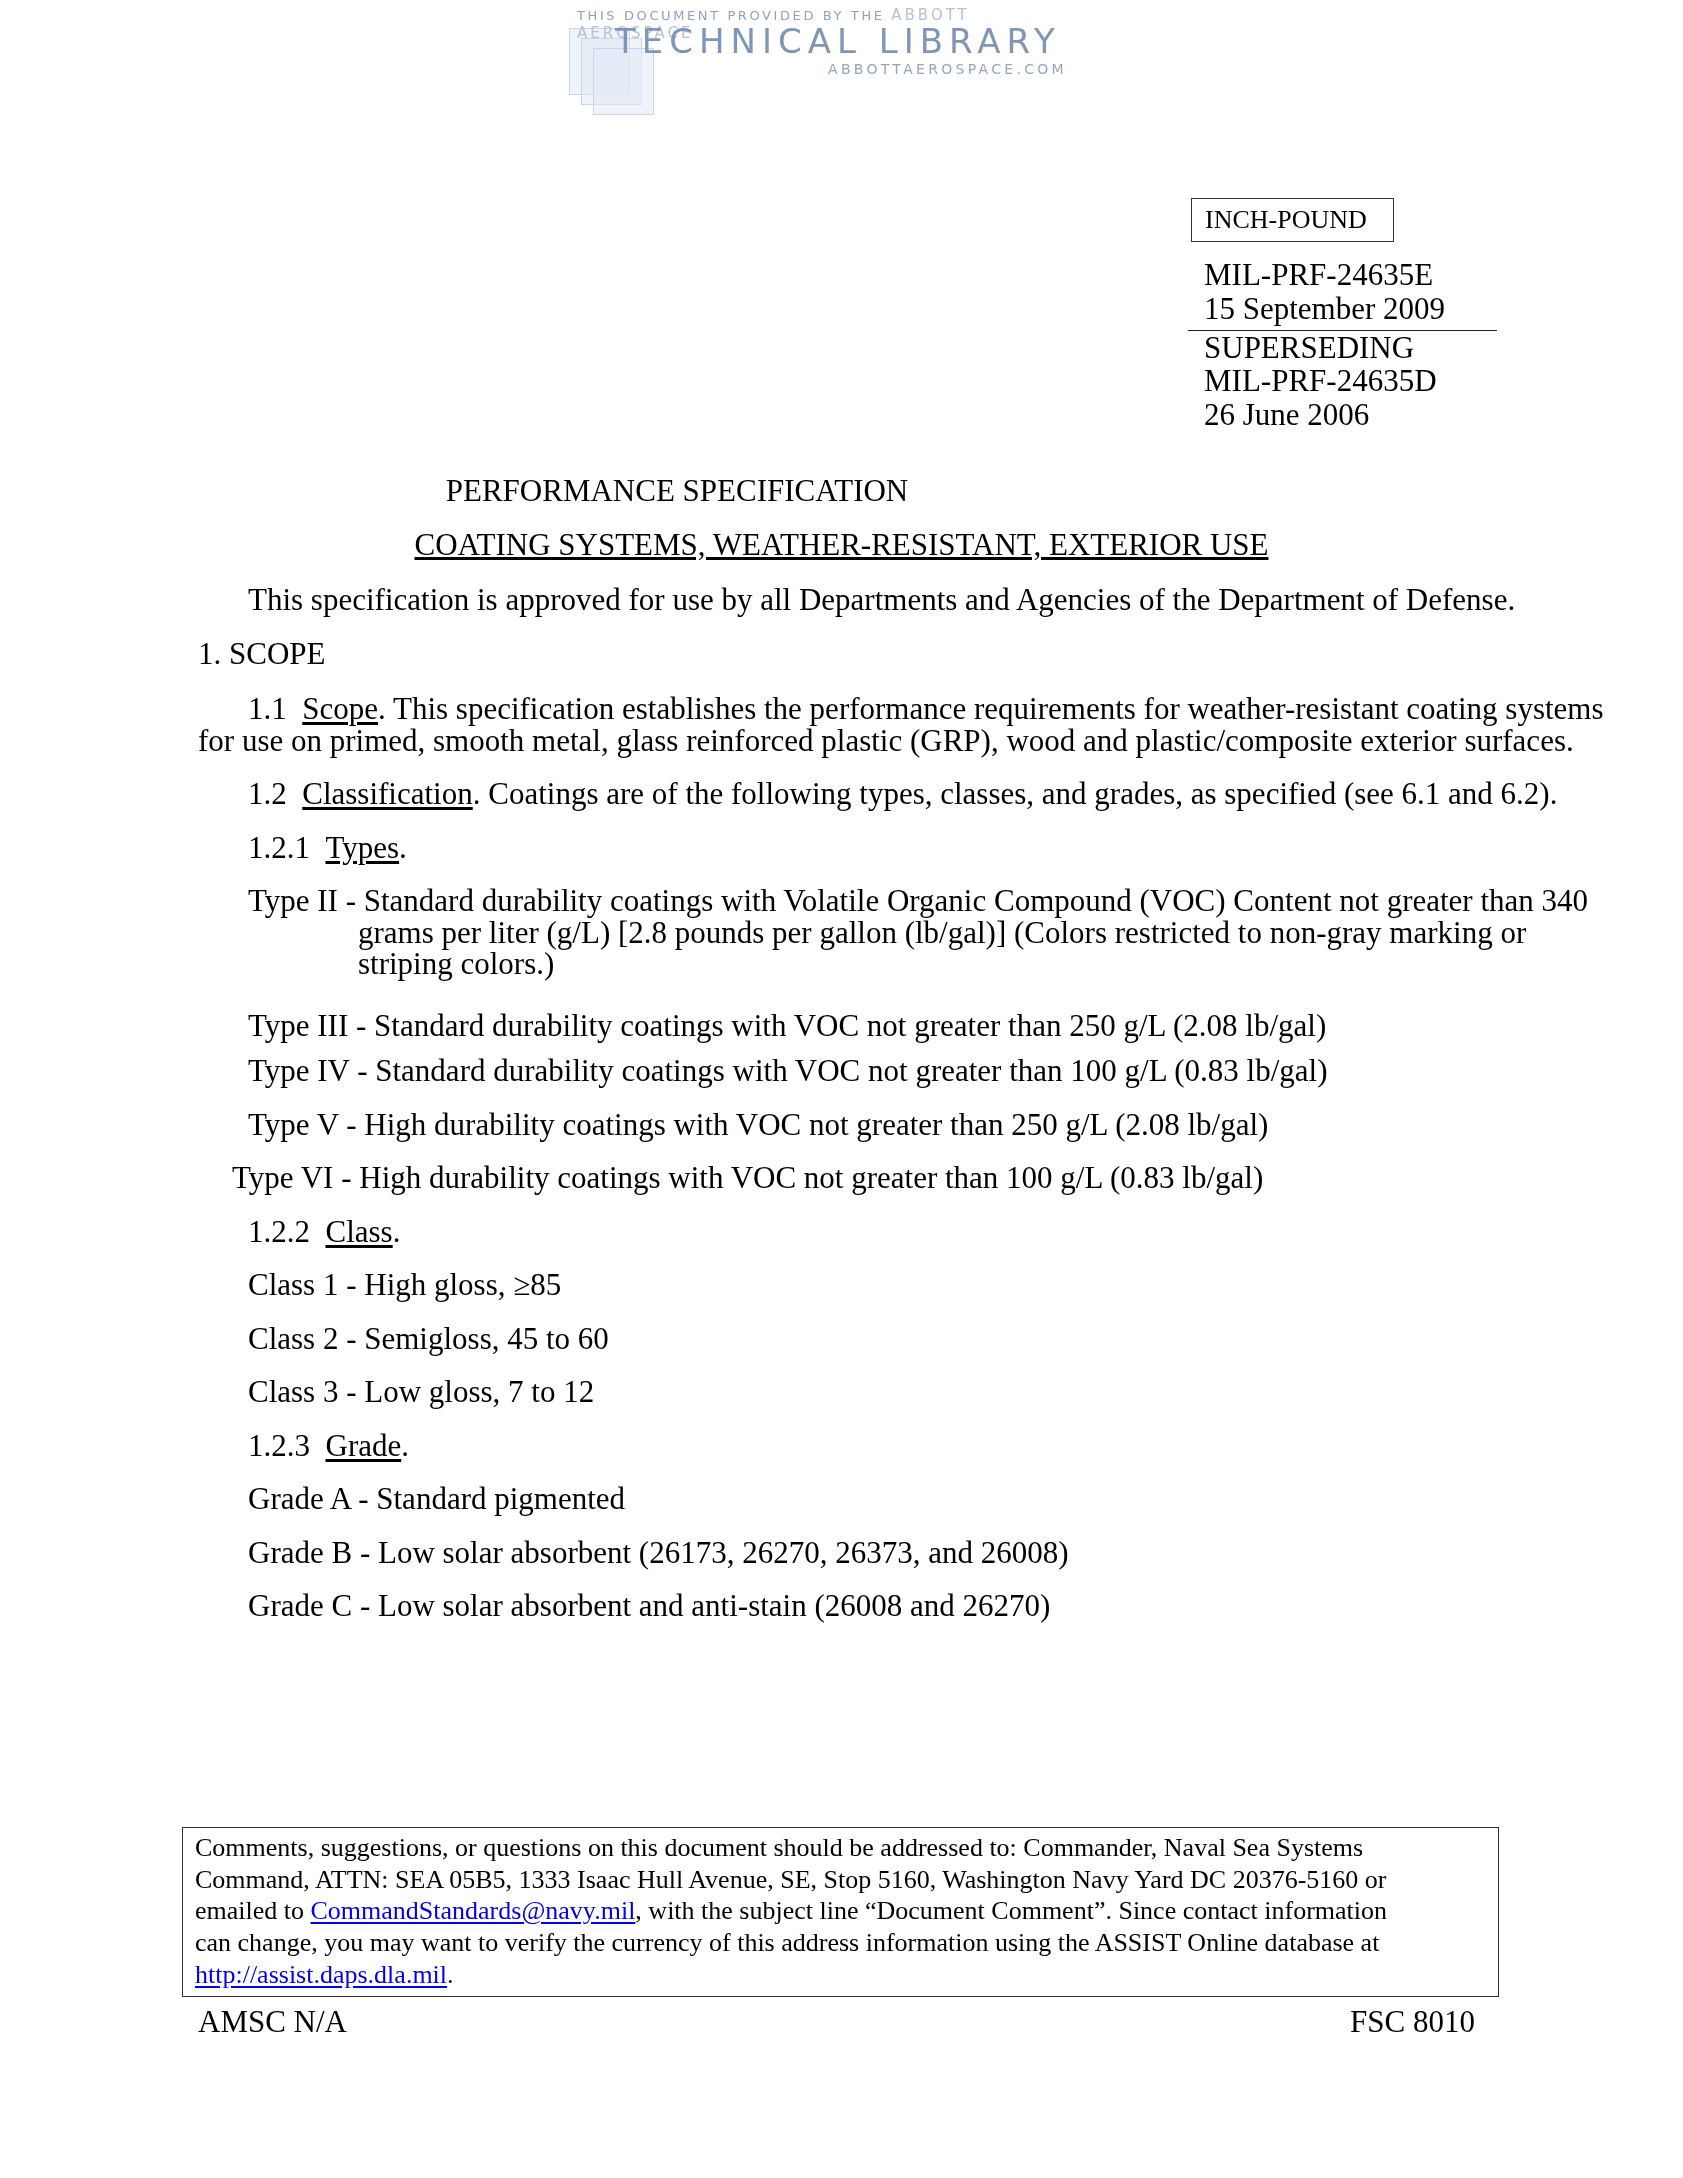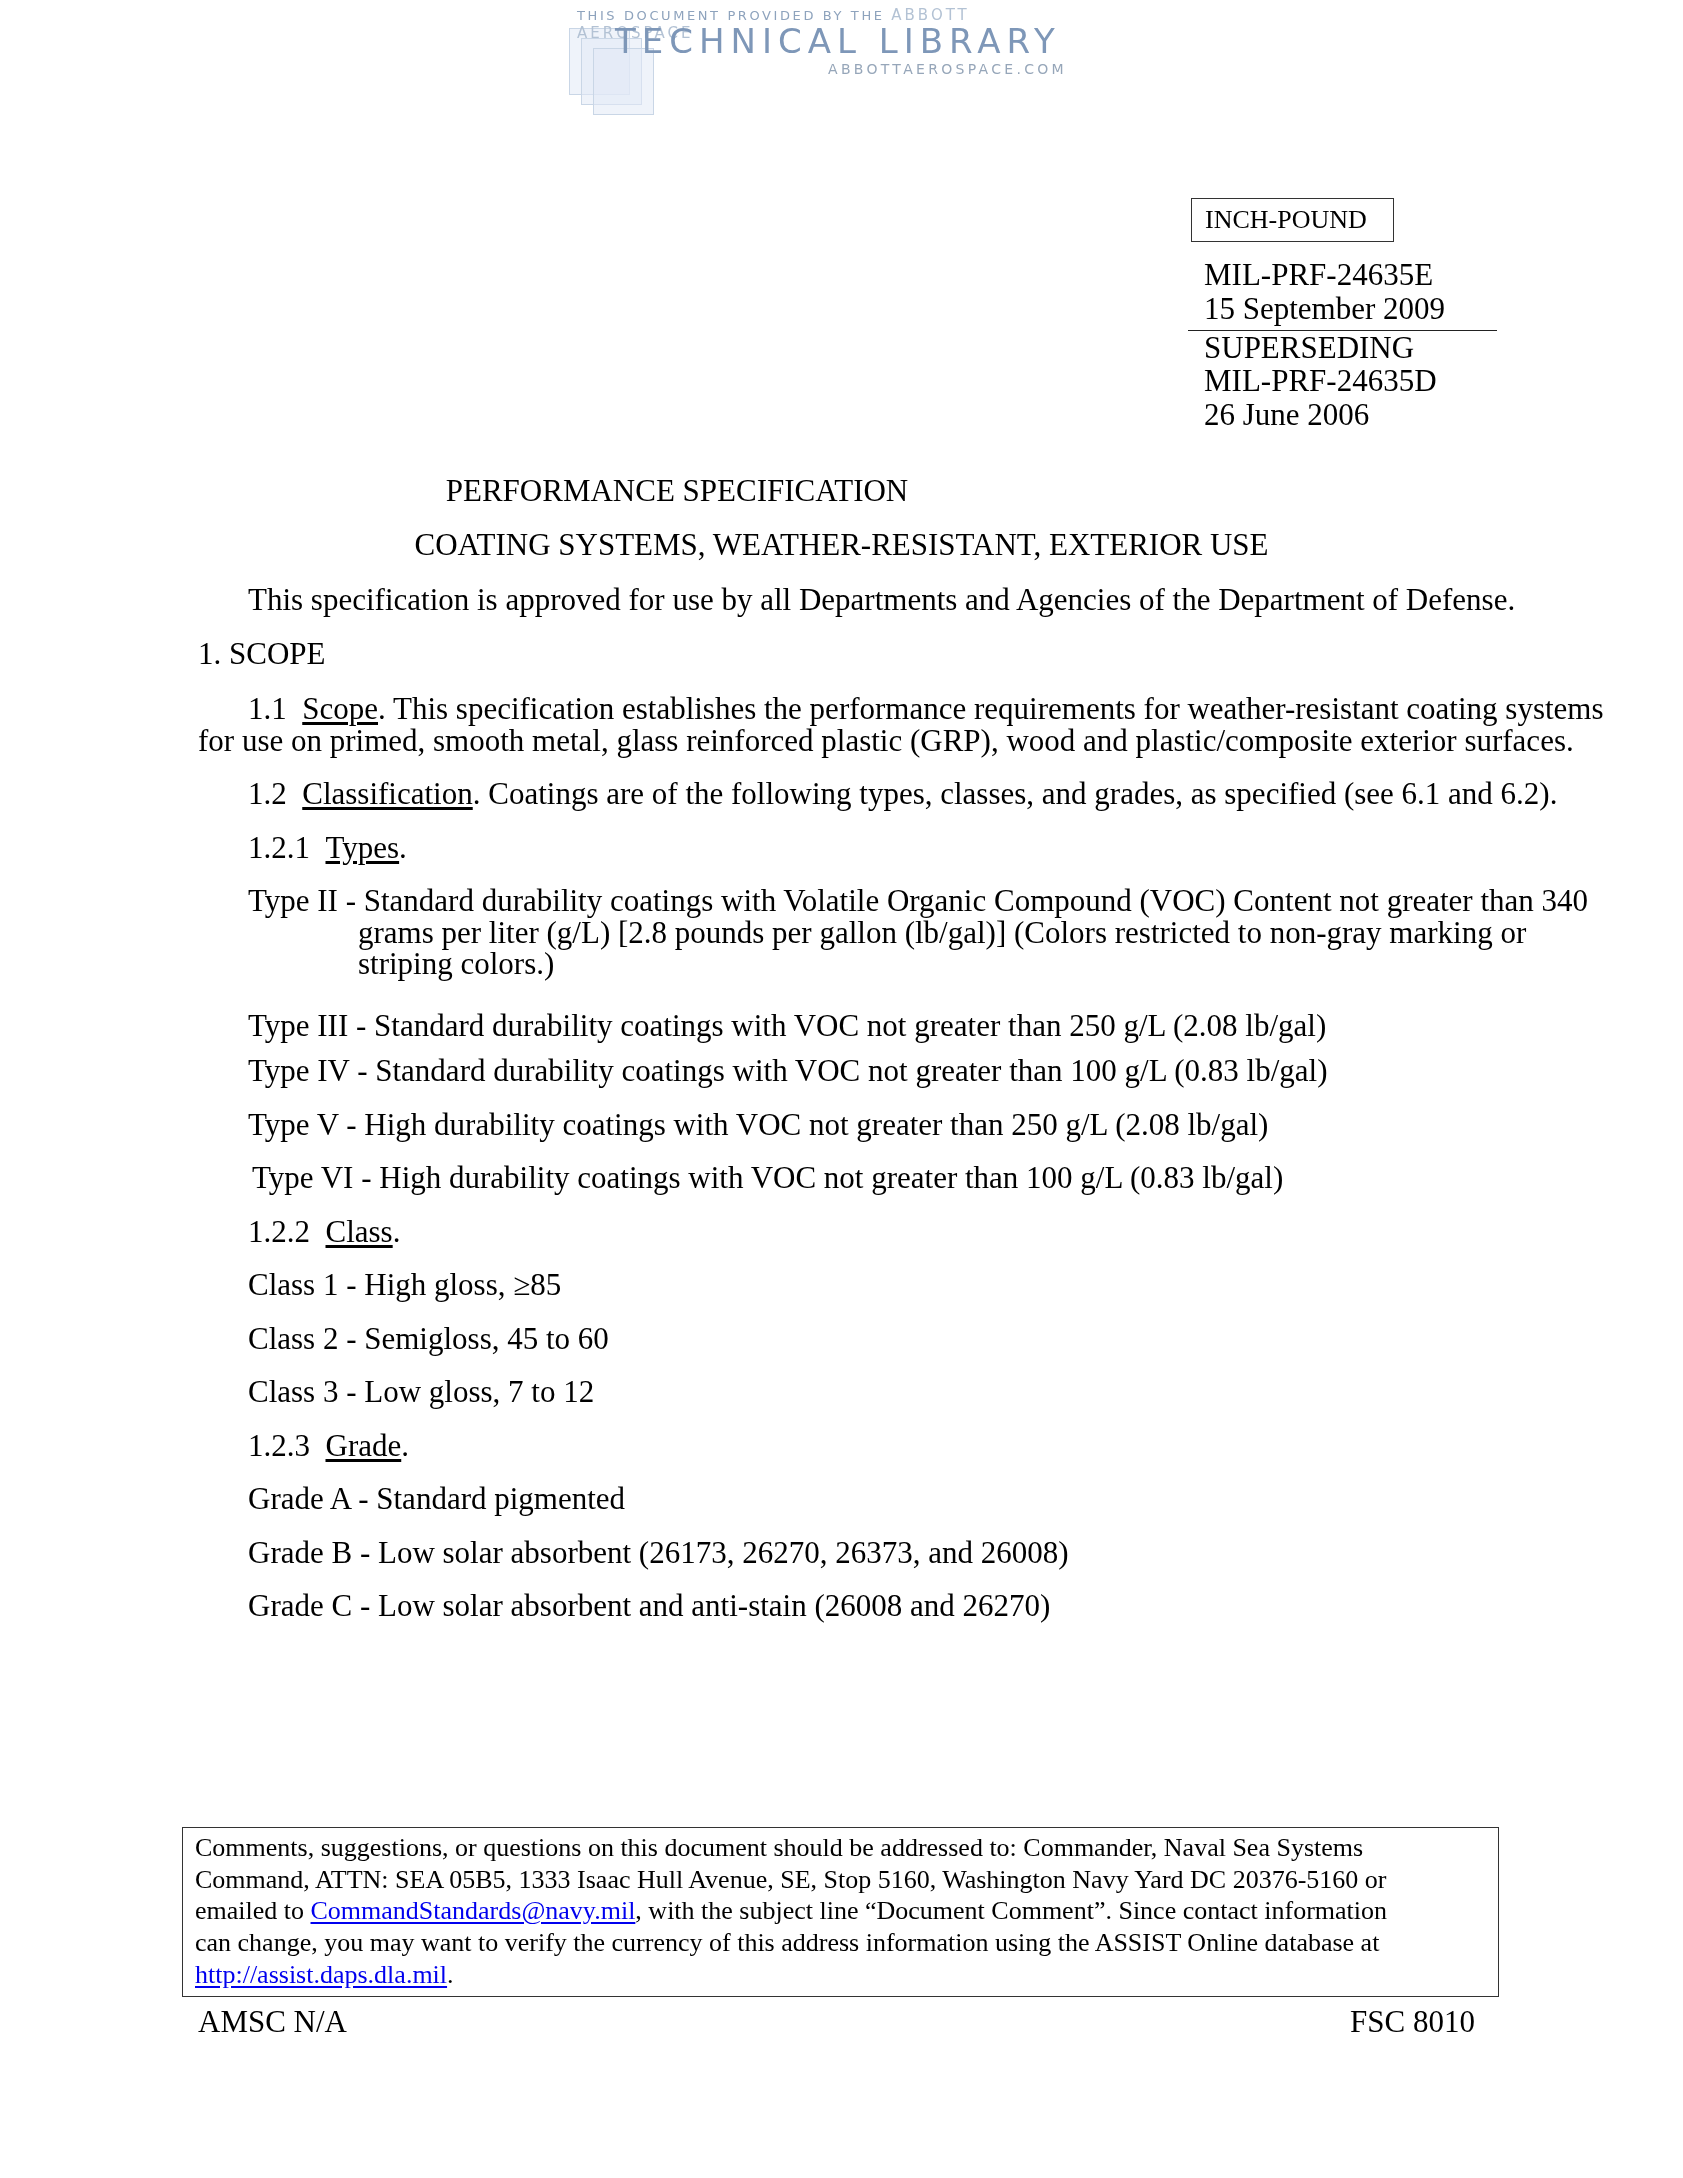--- a/index.html
+++ b/index.html
@@ -52,39 +52,39 @@
   <span>INCH-POUND</span>
 </div>
 <div class="abs t" style="left:1204px;top:259px;">MIL-PRF-24635E</div>
 <div class="abs t" style="left:1204px;top:293px;">15 September 2009</div>
 <div id="hdr-rule"></div>
 <div class="abs t" style="left:1204px;top:332px;">SUPERSEDING</div>
 <div class="abs t" style="left:1204px;top:365px;">MIL-PRF-24635D</div>
 <div class="abs t" style="left:1204px;top:399px;">26 June 2006</div>
 
 <div class="abs t" style="left:0;width:1354px;text-align:center;top:475px;">PERFORMANCE SPECIFICATION</div>
-<div class="abs t" style="left:0;width:1683px;text-align:center;top:529px;">COATING SYSTEMS, WEATHER-RESISTANT, EXTERIOR USE</div>
+<div class="abs t" style="left:0;width:1683px;text-align:center;top:529px;text-decoration:underline;">COATING SYSTEMS, WEATHER-RESISTANT, EXTERIOR USE</div>
 <div class="abs t" style="left:248px;top:584px;">This specification is approved for use by all Departments and Agencies of the Department of Defense.</div>
 
 <div class="abs t" style="left:198px;top:638px;">1.  SCOPE</div>
 
 <div class="abs t" style="left:248px;top:693px;"><span>1.1</span>&nbsp;&nbsp;<span class="u">Scope</span>.<span>  This specification establishes the performance requirements for weather-resistant coating systems</span></div>
 <div class="abs t" style="left:198px;top:725px;">for use on primed, smooth metal, glass reinforced plastic (GRP), wood and plastic/composite exterior surfaces.</div>
 
 <div class="abs t" style="left:248px;top:778px;"><span>1.2</span>&nbsp;&nbsp;<span class="u">Classification</span>.<span>  Coatings are of the following types, classes, and grades, as specified (see 6.1 and 6.2).</span></div>
 
 <div class="abs t" style="left:248px;top:832px;"><span>1.2.1</span>&nbsp;&nbsp;<span class="u">Types</span>.</div>
 
 <div class="abs t" style="left:248px;top:885px;">Type II - Standard durability coatings with Volatile Organic Compound (VOC) Content not greater than 340</div>
 <div class="abs t" style="left:358px;top:917px;">grams per liter (g/L) [2.8 pounds per gallon (lb/gal)] (Colors restricted to non-gray marking or</div>
 <div class="abs t" style="left:358px;top:948px;">striping colors.)</div>
 <div class="abs t" style="left:248px;top:1010px;">Type III - Standard durability coatings with VOC not greater than 250 g/L (2.08 lb/gal)</div>
 <div class="abs t" style="left:248px;top:1055px;">Type IV - Standard durability coatings with VOC not greater than 100 g/L (0.83 lb/gal)</div>
 <div class="abs t" style="left:248px;top:1109px;">Type V - High durability coatings with VOC not greater than 250 g/L (2.08 lb/gal)</div>
-<div class="abs t" style="left:252px;top:1162px;">Type VI - High durability coatings with VOC not greater than 100 g/L (0.83 lb/gal)</div>
+<div class="abs t" style="left:232px;top:1162px;">Type VI - High durability coatings with VOC not greater than 100 g/L (0.83 lb/gal)</div>
 
 <div class="abs t" style="left:248px;top:1216px;"><span>1.2.2</span>&nbsp;&nbsp;<span class="u">Class</span>.</div>
 <div class="abs t" style="left:248px;top:1269px;">Class 1 - High gloss, ≥85</div>
 <div class="abs t" style="left:248px;top:1323px;">Class 2 - Semigloss, 45 to 60</div>
 <div class="abs t" style="left:248px;top:1376px;">Class 3 - Low gloss, 7 to 12</div>
 
 <div class="abs t" style="left:248px;top:1430px;"><span>1.2.3</span>&nbsp;&nbsp;<span class="u">Grade</span>.</div>
 <div class="abs t" style="left:248px;top:1483px;">Grade A - Standard pigmented</div>
 <div class="abs t" style="left:248px;top:1537px;">Grade B - Low solar absorbent (26173, 26270, 26373, and 26008)</div>
 <div class="abs t" style="left:248px;top:1590px;">Grade C - Low solar absorbent and anti-stain (26008 and 26270)</div>

